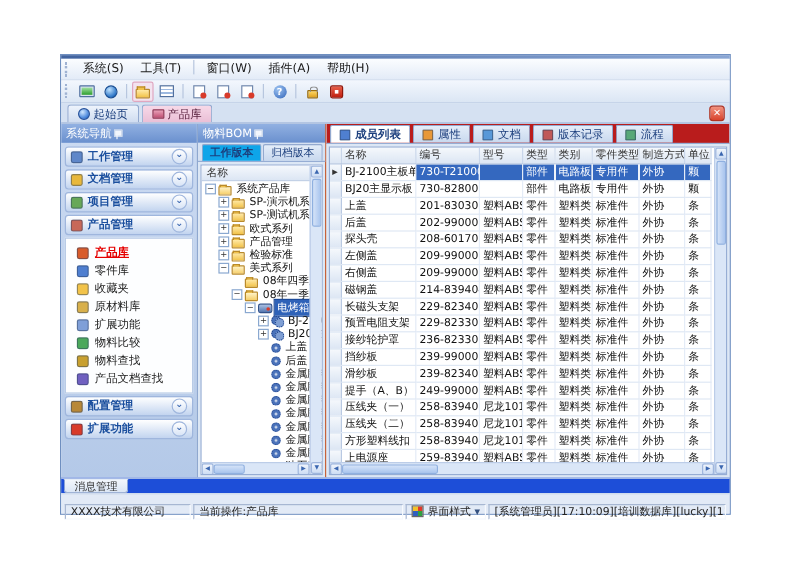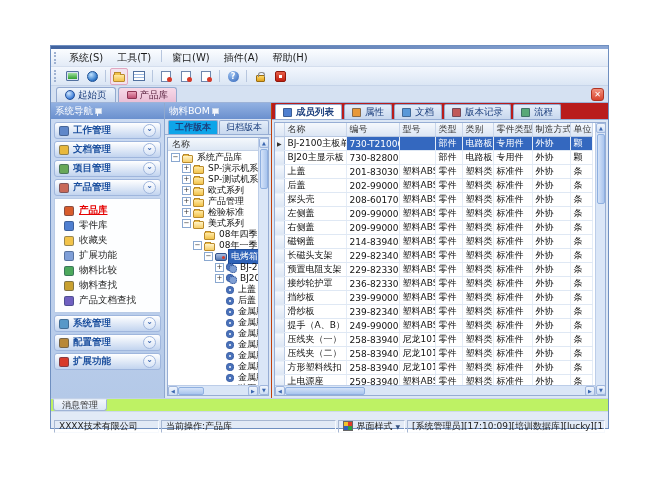--- a/index.html
+++ b/index.html
@@ -93,21 +93,21 @@
   table { border-collapse:collapse; table-layout:fixed; font-size:9px; color:#111; width:317px; }
   th { height:13px; font-weight:normal; text-align:left; background:linear-gradient(#f5f8fc,#dce6f4);
        border-right:1px solid #c9d6ea; border-bottom:1px solid #b9c9e2; padding:0 3px; color:#333; white-space:nowrap; overflow:hidden; }
   td { height:12px; border-right:1px solid #e4ecf7; border-bottom:1px solid #dfe8f4; padding:0 3px; white-space:nowrap; overflow:hidden; }
   td.ind { background:linear-gradient(#f5f8fc,#dce6f4); border-right:1px solid #b9c9e2; text-align:center; font-size:6px; color:#333; padding:0; }
   tr.sel td { background:#3468bf; color:#fff; }
   tr.sel td.ind { background:linear-gradient(#f5f8fc,#dce6f4); color:#333; }
   tr.sel td.focus { background:#fff; color:#111; }
 
   
-  .msgstrip { flex:none; height:13px; background:#bef264; display:flex; align-items:flex-start; border-top:1px solid #c3d1e8; }
+  .msgstrip { flex:none; height:13px; background:#1d4ed8; display:flex; align-items:flex-start; border-top:1px solid #c3d1e8; }
   .msg-tab { margin-left:2px; height:12px; width:54px; border:1px solid #9fb3d6; border-top:1px solid #e4ecf7;
              border-radius:0 0 3px 3px; background:linear-gradient(#f2f6fc,#dbe6f5); font-size:9px; color:#333;
              display:flex; align-items:center; justify-content:center; }
   .statusbar { flex:none; height:17px; background:#e2eaf6; display:flex; align-items:center; gap:2px; padding:0 3px;
                font-size:9px; color:#222; border-top:1px solid #cdd9ec; }
   .scell { height:13px; display:flex; align-items:center; gap:3px; padding:0 4px; white-space:nowrap; overflow:hidden;
            border:1px solid; border-color:#a7b7d2 #f6f9fd #f6f9fd #a7b7d2;margin-top:12px; }
   .scell.grow { flex:1; }
   .ddarrow { font-size:6px; color:#33507f; }
 
@@ -257,41 +257,40 @@
               <span class="label" data-name="item-label">产品库</span>
             </div>
             <div class="side-item" data-name="sidebar-item-零件库">
               <span class="side-ic" data-name="item-icon" style="background: rgb(79, 127, 208);"></span>
               <span class="label" data-name="item-label">零件库</span>
             </div>
             <div class="side-item" data-name="sidebar-item-收藏夹">
               <span class="side-ic" data-name="item-icon" style="background: rgb(242, 195, 74);"></span>
               <span class="label" data-name="item-label">收藏夹</span>
             </div>
+            <div class="side-item" data-name="sidebar-item-原材料库">
+              <span class="side-ic" data-name="item-icon" style="background: rgb(216, 176, 76);"></span>
+              <span class="label" data-name="item-label">原材料库</span>
+            </div>
             <div class="side-item" data-name="sidebar-item-中间件库">
               <span class="side-ic" data-name="item-icon" style="background: rgb(127, 159, 216);"></span>
               <span class="label" data-name="item-label">扩展功能</span>
             </div>
             <div class="side-item" data-name="sidebar-item-物料比较">
               <span class="side-ic" data-name="item-icon" style="background: rgb(76, 168, 92);"></span>
               <span class="label" data-name="item-label">物料比较</span>
             </div>
             <div class="side-item" data-name="sidebar-item-物料查找">
               <span class="side-ic" data-name="item-icon" style="background: rgb(200, 160, 48);"></span>
               <span class="label" data-name="item-label">物料查找</span>
             </div>
             <div class="side-item" data-name="sidebar-item-产品文档查找">
               <span class="side-ic" data-name="item-icon" style="background: rgb(112, 96, 192);"></span>
               <span class="label" data-name="item-label">产品文档查找</span>
             </div>
-          </div>
-          <div class="group-bar" data-name="sidebar-group-系统管理">
-            <span class="side-ic" data-name="group-icon" style="background: rgb(88, 152, 200);"></span>
-            <span class="glabel" data-name="group-label">系统管理</span>
-            <span class="chev" data-name="chevron-down-icon"></span>
           </div>
           <div class="group-bar" data-name="sidebar-group-配置管理">
             <span class="side-ic" data-name="group-icon" style="background: rgb(184, 136, 56);"></span>
             <span class="glabel" data-name="group-label">配置管理</span>
             <span class="chev" data-name="chevron-down-icon"></span>
           </div>
           <div class="group-bar" data-name="sidebar-group-扩展功能">
             <span class="side-ic" data-name="group-icon" style="background: rgb(216, 58, 42);"></span>
             <span class="glabel" data-name="group-label">扩展功能</span>
             <span class="chev" data-name="chevron-down-icon"></span>

